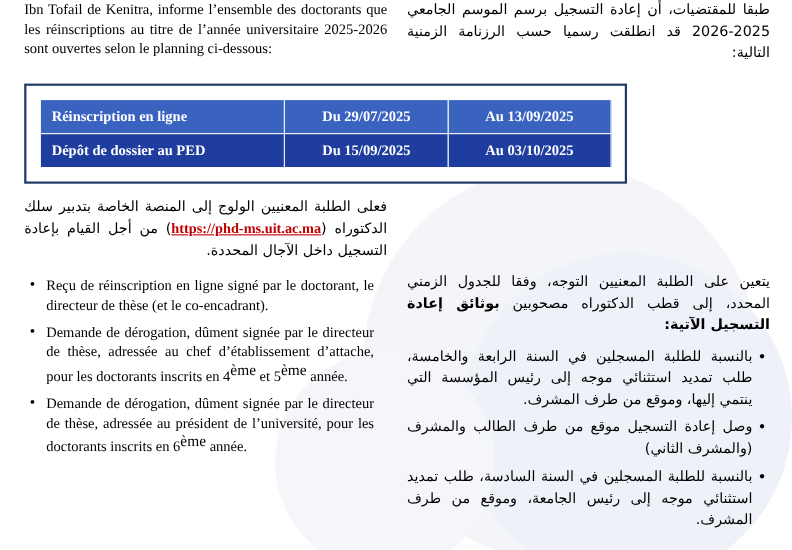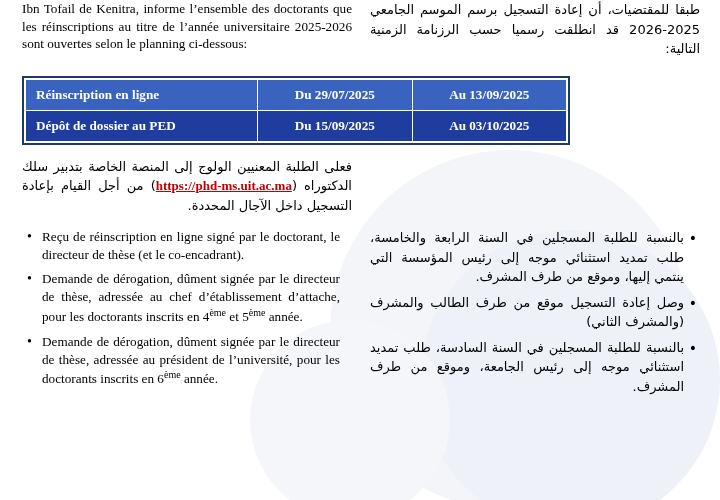--- a/index.html
+++ b/index.html
@@ -73,21 +73,21 @@
     font-weight: bold;
     text-decoration: underline;
     font-family: "Liberation Serif", serif;
     direction: ltr;
     unicode-bidi: embed;
   }
 
   
   .table-wrap {
     border: 2px solid #1f3864;
-    padding: 1px;
+    padding: 12px;
     margin: 8px 0 12px 0;
     background: #ffffff;
   }
   table.schedule {
     border-collapse: collapse;
     width: 100%;
     table-layout: fixed;
   }
   table.schedule td {
     border: 1px solid #ffffff;
@@ -140,21 +140,21 @@
     margin-bottom: 6px;
   }
   ul.ar-list > li:before {
     content: "\2022";
     position: absolute;
     right: -13px;
     top: 0;
     font-size: 14px;
   }
 
-  sup { font-size: 10px; vertical-align: super; }
+  sup { font-size: 14px; vertical-align: super; }
 
   .top-pad { padding-top: 0px; }
 </style>
 </head>
 <body>
 
 <div class="watermark wm1"></div>
 <div class="watermark wm2"></div>
 <div class="watermark wm3"></div>
 
@@ -194,20 +194,21 @@
 
   <div class="columns">
     <div class="col-fr">
       <ul class="fr-list">
         <li>Reçu de réinscription en ligne signé par le doctorant, le directeur de thèse (et le co-encadrant).</li>
         <li>Demande de dérogation, dûment signée par le directeur de thèse, adressée au chef d’établissement d’attache, pour les doctorants inscrits en 4<sup>ème</sup> et 5<sup>ème</sup> année.</li>
         <li>Demande de dérogation, dûment signée par le directeur de thèse, adressée au président de l’université, pour les doctorants inscrits en 6<sup>ème</sup> année.</li>
       </ul>
     </div>
     <div class="col-ar">
+      <p class="p-ar"><span>يتعين على الطلبة المعنيين التوجه، وفقا للجدول الزمني المحدد، إلى قطب الدكتوراه مصحوبين </span><span class="bold">بوثائق إعادة التسجيل الآتية:</span></p>
       <ul class="ar-list">
         <li>بالنسبة للطلبة المسجلين في السنة الرابعة والخامسة، طلب تمديد استثنائي موجه إلى رئيس المؤسسة التي ينتمي إليها، وموقع من طرف المشرف.</li>
         <li>وصل إعادة التسجيل موقع من طرف الطالب والمشرف (والمشرف الثاني)</li>
         <li>بالنسبة للطلبة المسجلين في السنة السادسة، طلب تمديد استثنائي موجه إلى رئيس الجامعة، وموقع من طرف المشرف.</li>
       </ul>
     </div>
   </div>
 
 </div>
 

